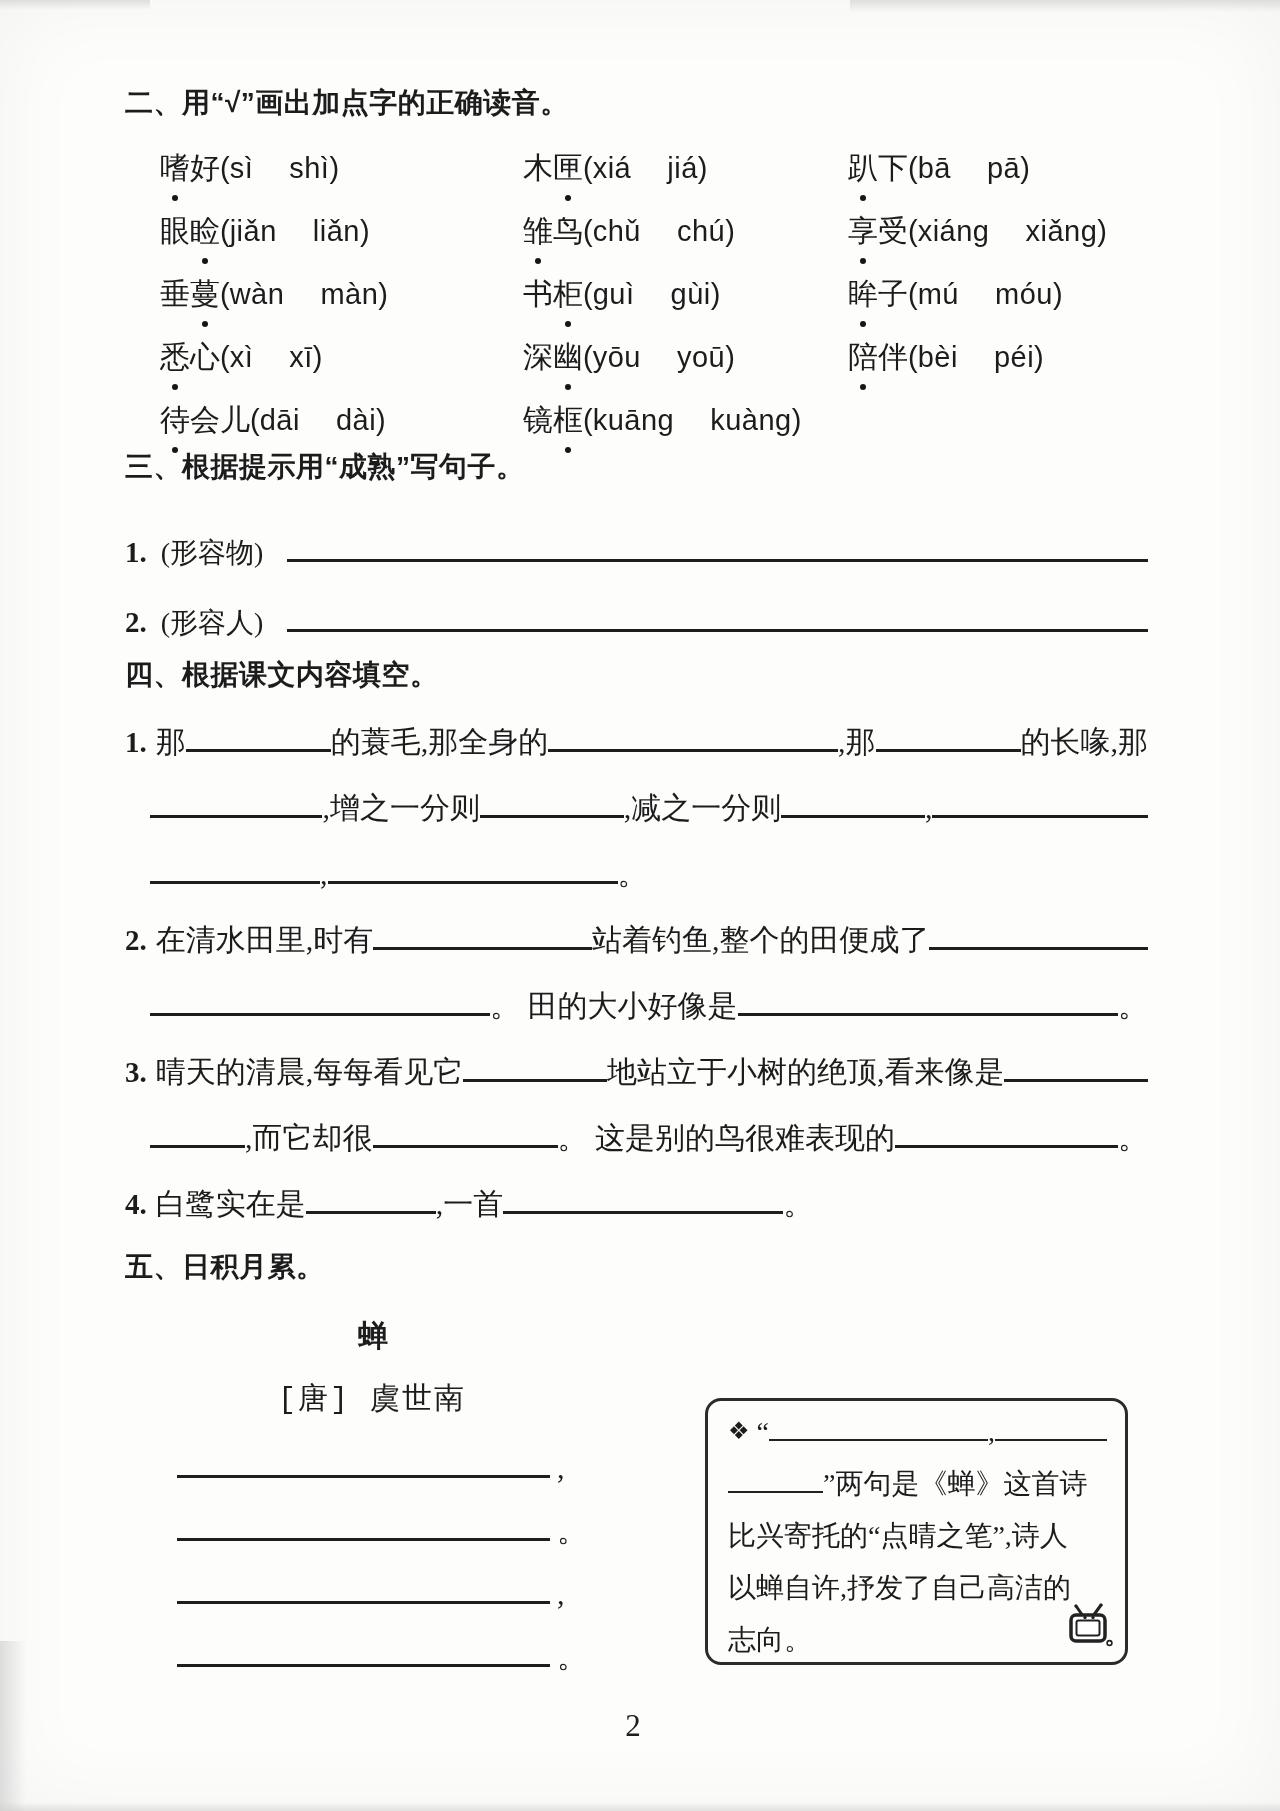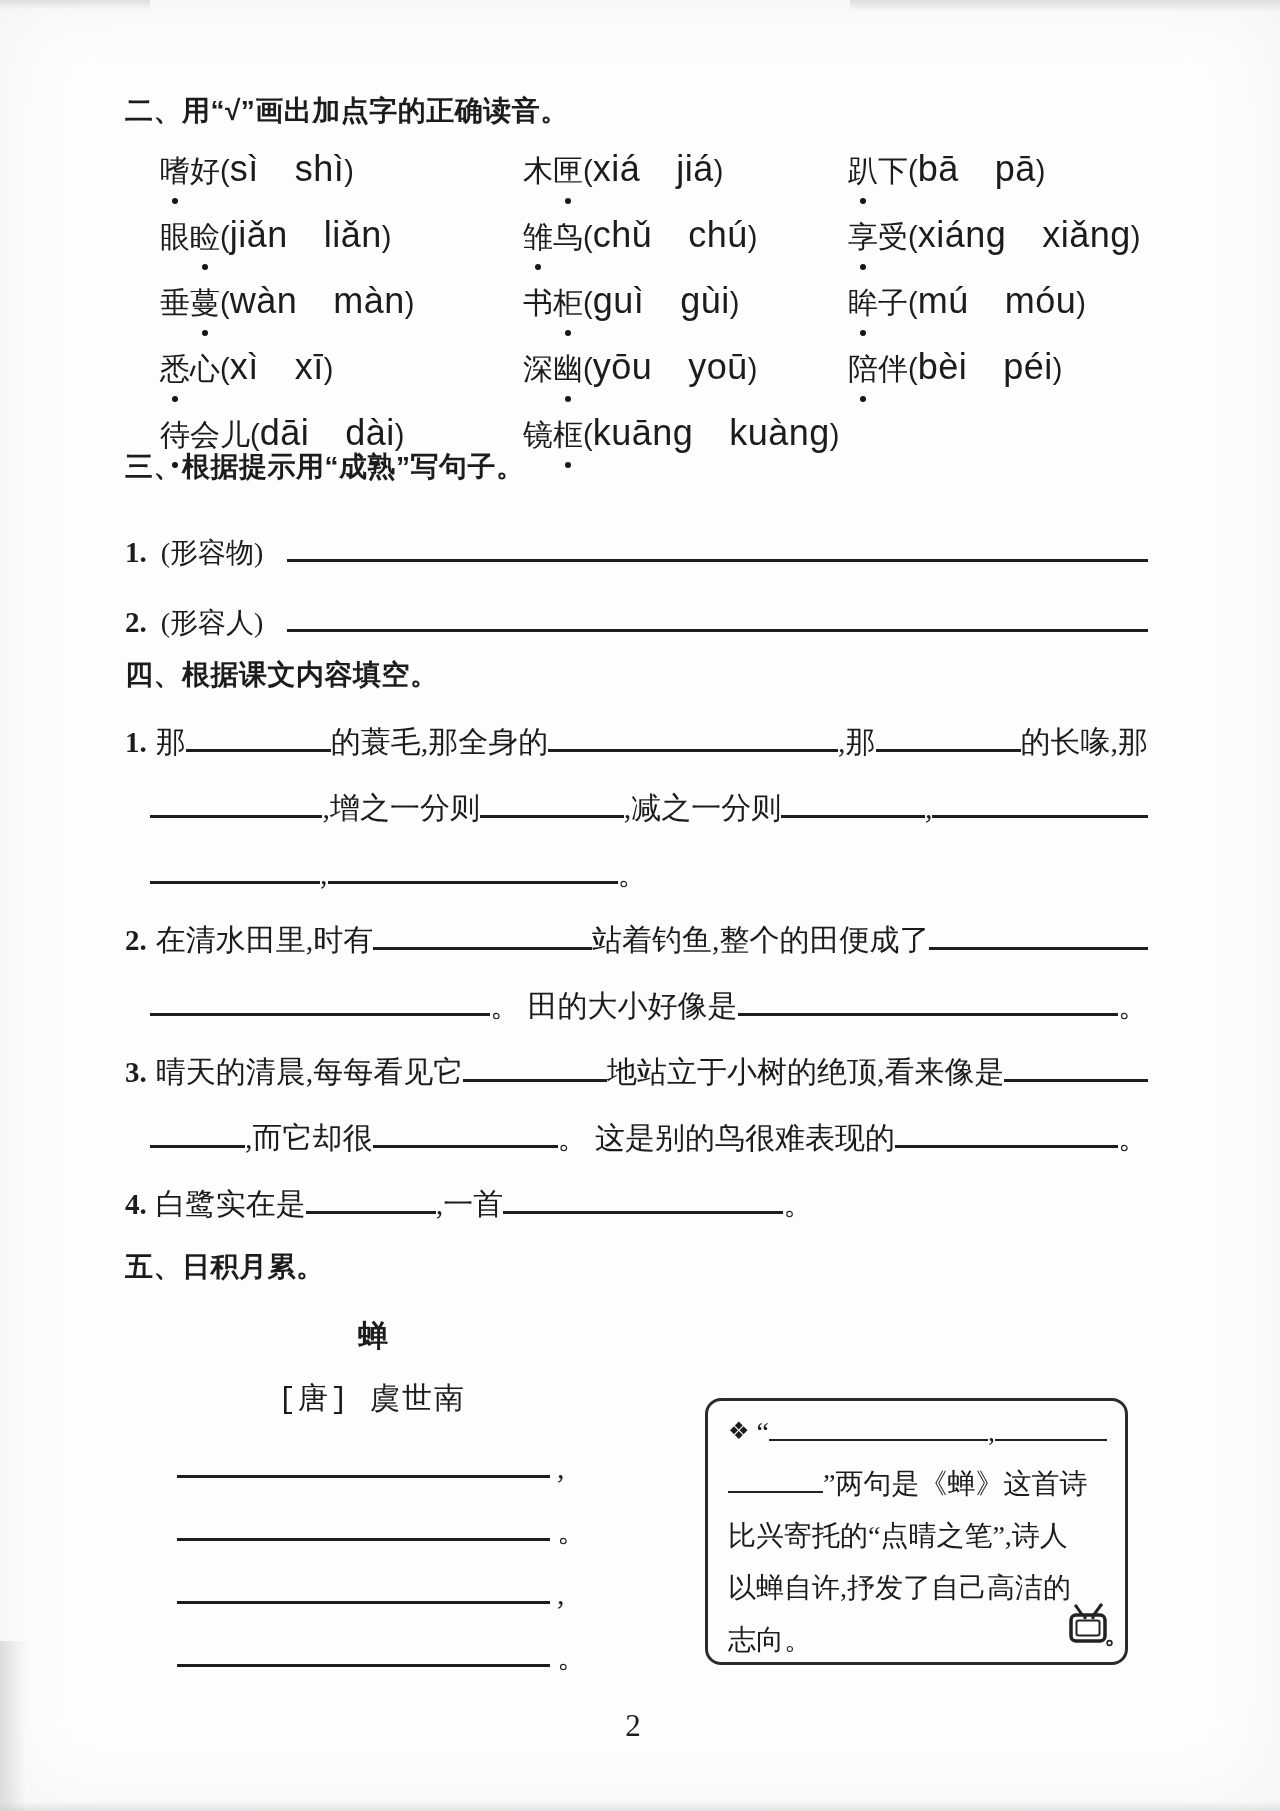--- a/index.html
+++ b/index.html
@@ -19,40 +19,40 @@
   .shade-tl { left:0; top:0; width:150px; height:10px; background:linear-gradient(to bottom,#c9c9c9,transparent); opacity:.55; }
   .shade-tr { right:0; top:0; width:430px; height:12px; background:linear-gradient(to bottom,#c4c4c4,transparent); opacity:.5; }
   .shade-bl { left:0; bottom:0; width:26px; height:170px; background:linear-gradient(to right,#c6c6c6,transparent); opacity:.55; }
   .shade-b  { left:0; bottom:0; width:100%; height:9px; background:linear-gradient(to top,#c9c9c9,transparent); opacity:.5; }
 
   .sec-title {
     position: absolute; left: 125px;
     font-size: 28px; font-weight: 800;
     letter-spacing: 0.5px; white-space: nowrap;
   }
-  #sec2-title { top: 92px; text-align: right; }
+  #sec2-title { top: 84px; text-align: right; }
   #sec3-title { top: 448px; }
   #sec4-title { top: 656px; }
   #sec5-title { top: 1248px; }
 
   
   .pron-grid {
     position: absolute; left: 160px; top: 148px; width: 995px;
     display: grid; grid-template-columns: 363px 325px auto;
     row-gap: 22px; font-size: 30px;
   }
   .pron-item { white-space: nowrap; }
   .pron-word .ch { position: relative; display: inline-block; }
   .pron-word .ch.dotted::after {
     content: ""; position: absolute; left: 50%; bottom: -12px;
     transform: translateX(-50%);
     width: 6px; height: 6px; border-radius: 50%; background: #161616;
   }
   .paren { font-size: 29px; }
-  .p1, .p2 { font-size: 36px; letter-spacing: 0.5px; }
+  .p1, .p2 { font-size: 29px; letter-spacing: 0.5px; }
   .p2 { margin-left: 36px; }
 
   
   .blank {
     display: inline-block; height: 30px;
     border-bottom: 3px solid #1e1e1e;
     flex-shrink: 1;
   }
 
   

